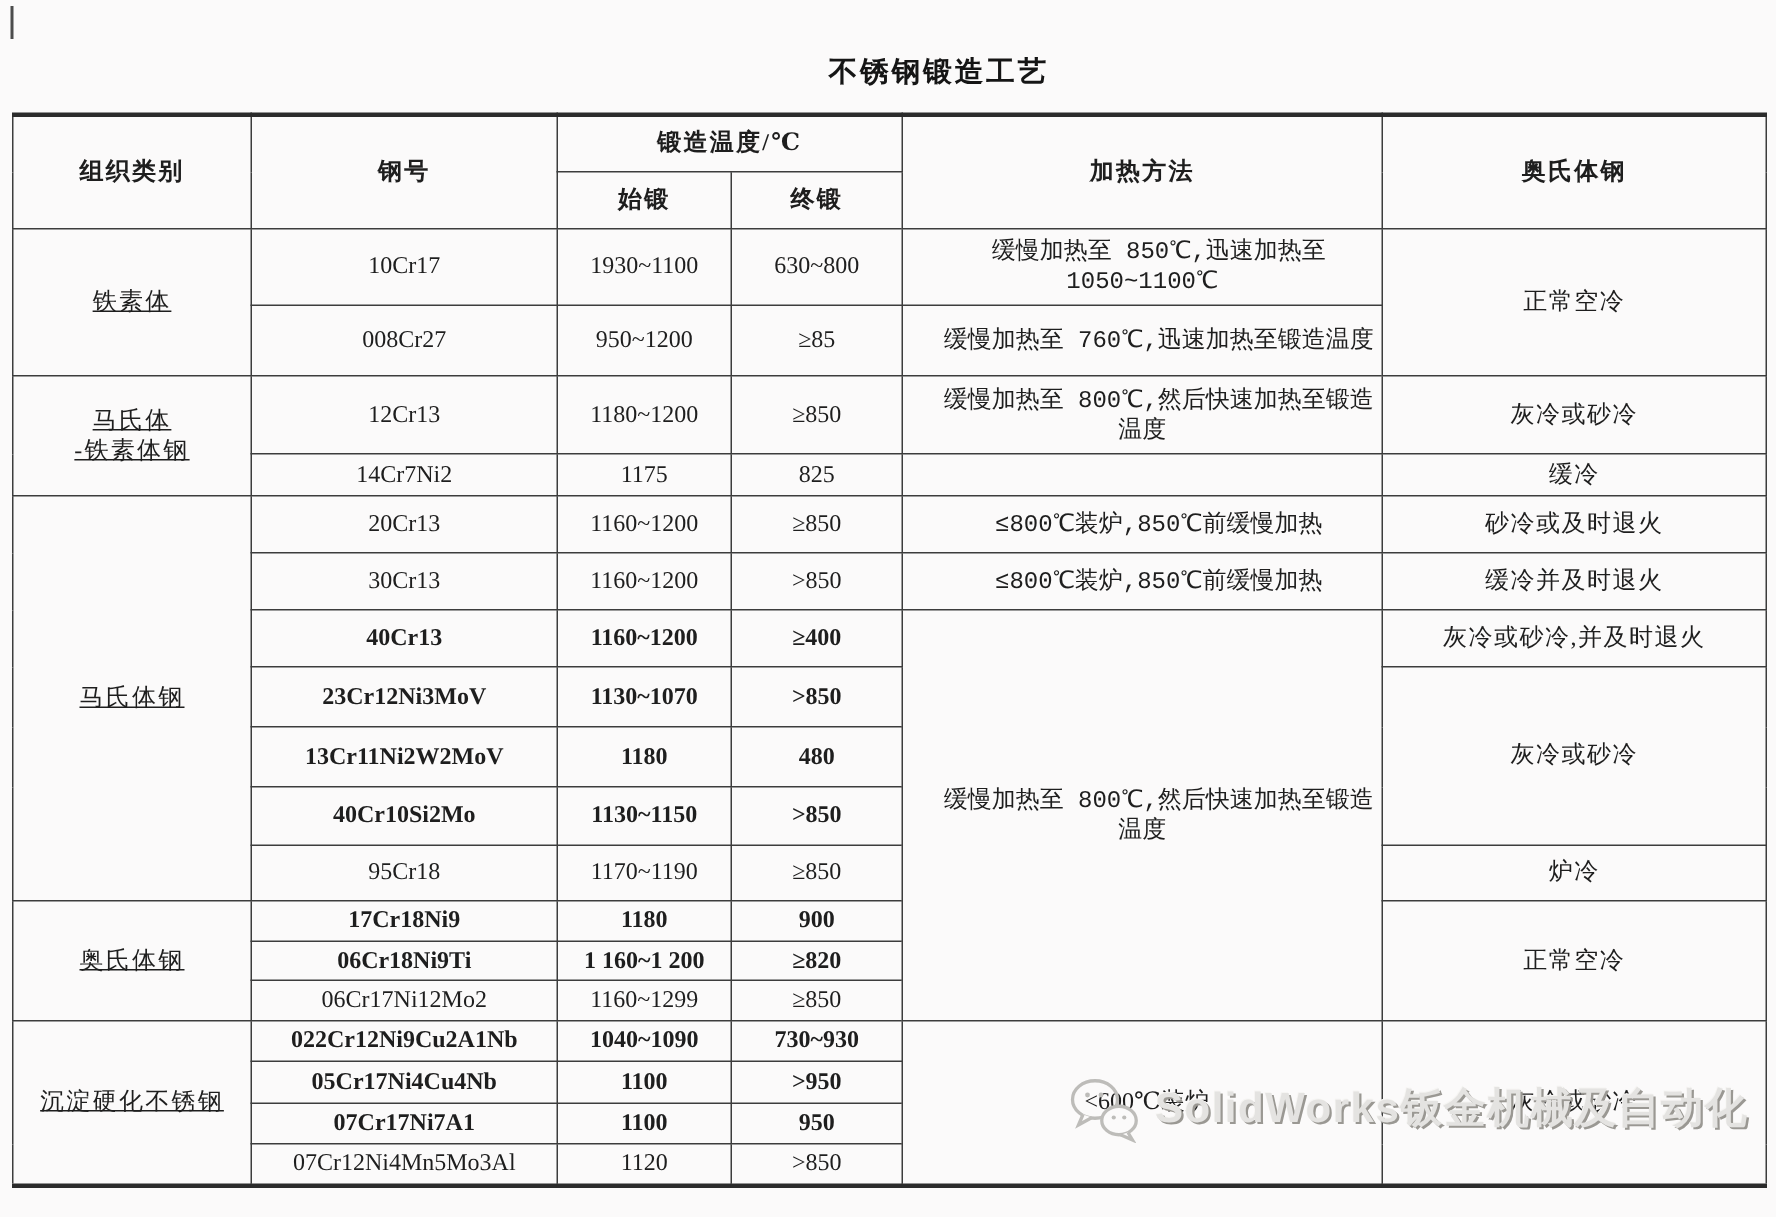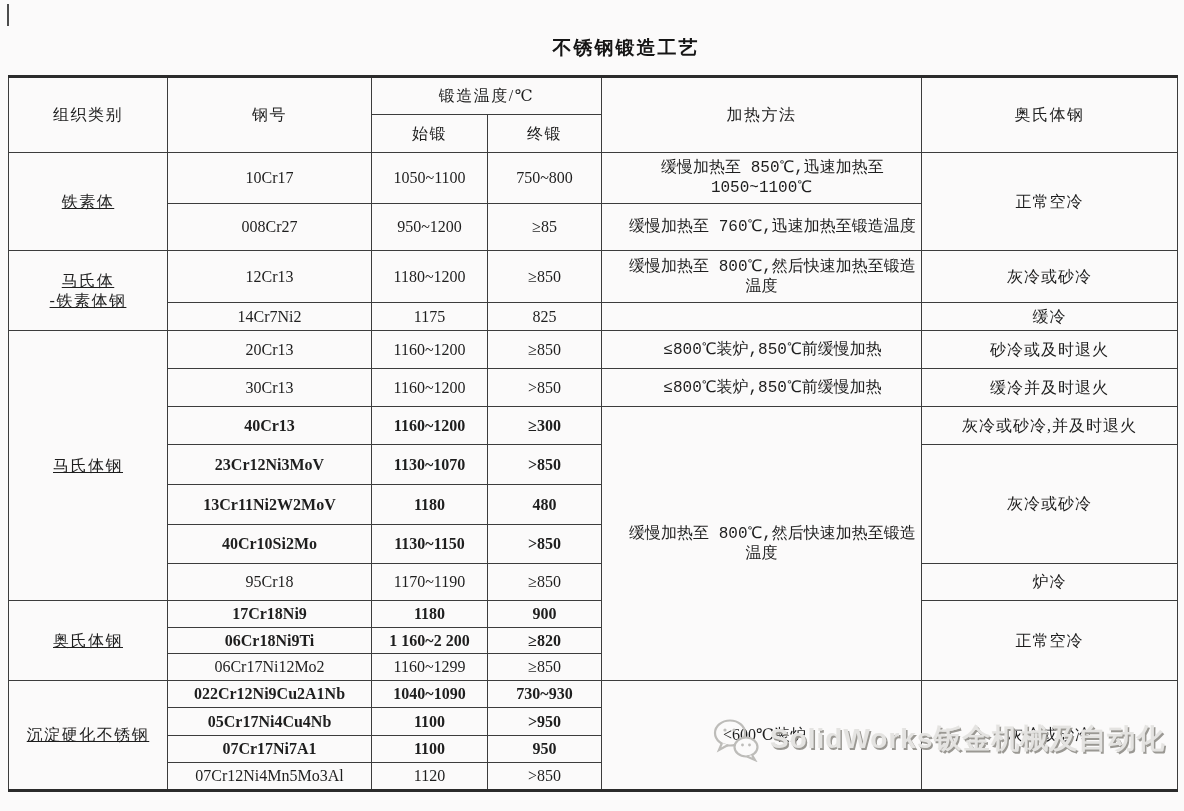--- a/index.html
+++ b/index.html
@@ -21,21 +21,21 @@
     position:absolute;left:8px;top:75px;width:1169px;
     border-collapse:collapse;table-layout:fixed;
     border:1px solid #3c3c3c;border-top:3px solid #2b2b2b;border-bottom:3px solid #2b2b2b;
   }
   table.forge td{
     border:1px solid #3c3c3c;
     font-size:16px;line-height:1.25;
     text-align:center;vertical-align:middle;
     padding:0 2px;overflow:hidden;
   }
-  td.hdr{letter-spacing:1.5px;}
+  td.hdr{letter-spacing:1.5px;font-weight:bold;}
   td.cat{letter-spacing:1.5px;white-space:pre-line;line-height:1.6;text-decoration:underline;}
   td.heat{
     text-align:left;padding:2px 10px 2px 8px;text-indent:22px;line-height:1.6;font-family:Liberation Mono, monospace;
   }
   td.heat-plain{text-align:left;padding:2px 10px 2px 8px;text-indent:6px;}
   td.cool{text-align:left;padding-left:26px;letter-spacing:1px;}
   td.bb-h{border-bottom-style:hidden;font-weight:bold;}
   td.bt-h{border-top-style:hidden;margin-top:40px;}
   .watermark{
     position:absolute;left:710px;top:716px;z-index:5;
@@ -74,22 +74,22 @@
       <td class="hdr" rowspan="2">奥氏体钢</td>
     </tr>
     <tr style="height:38px">
       <td class="hdr">始锻</td>
       <td class="hdr">终锻</td>
     </tr>
 
     <tr style="height:51px">
       <td class="cat" rowspan="2">铁素体</td>
       <td>10Cr17</td>
-      <td>1050~1100</td>
-      <td>750~800</td>
+      <td>1930~1100</td>
+      <td>630~800</td>
       <td class="heat">缓慢加热至 850℃,迅速加热至1050~1100℃</td>
       <td class="cool" rowspan="2">正常空冷</td>
     </tr>
     <tr style="height:47px">
       <td>008Cr27</td>
       <td>950~1200</td>
       <td>≥85</td>
       <td class="heat">缓慢加热至 760℃,迅速加热至锻造温度</td>
     </tr>
 
@@ -121,21 +121,21 @@
     <tr style="height:38px">
       <td>30Cr13</td>
       <td>1160~1200</td>
       <td>&gt;850</td>
       <td class="heat">≤800℃装炉,850℃前缓慢加热</td>
       <td class="cool">缓冷并及时退火</td>
     </tr>
     <tr style="height:38px">
       <td class="bb-h">40Cr13</td>
       <td class="bb-h">1160~1200</td>
-      <td class="bb-h">≥300</td>
+      <td class="bb-h">≥400</td>
       <td class="heat" rowspan="8">缓慢加热至 800℃,然后快速加热至锻造温度</td>
       <td class="cool">灰冷或砂冷,并及时退火</td>
     </tr>
     <tr style="height:40px">
       <td class="bb-h bt-h">23Cr12Ni3MoV</td>
       <td class="bb-h bt-h">1130~1070</td>
       <td class="bb-h bt-h">&gt;850</td>
       <td class="cool" rowspan="3">灰冷或砂冷</td>
     </tr>
     <tr style="height:40px">
@@ -157,21 +157,21 @@
 
     <tr style="height:27px">
       <td class="cat" rowspan="3">奥氏体钢</td>
       <td class="bb-h">17Cr18Ni9</td>
       <td class="bb-h">1180</td>
       <td class="bb-h">900</td>
       <td class="cool" rowspan="3">正常空冷</td>
     </tr>
     <tr style="height:26px">
       <td class="bb-h bt-h">06Cr18Ni9Ti</td>
-      <td class="bb-h bt-h">1 160~2 200</td>
+      <td class="bb-h bt-h">1 160~1 200</td>
       <td class="bb-h bt-h">≥820</td>
     </tr>
     <tr style="height:27px">
       <td class="bt-h">06Cr17Ni12Mo2</td>
       <td class="bt-h">1160~1299</td>
       <td class="bt-h">≥850</td>
     </tr>
 
     <tr style="height:27px">
       <td class="cat" rowspan="4">沉淀硬化不锈钢</td>

